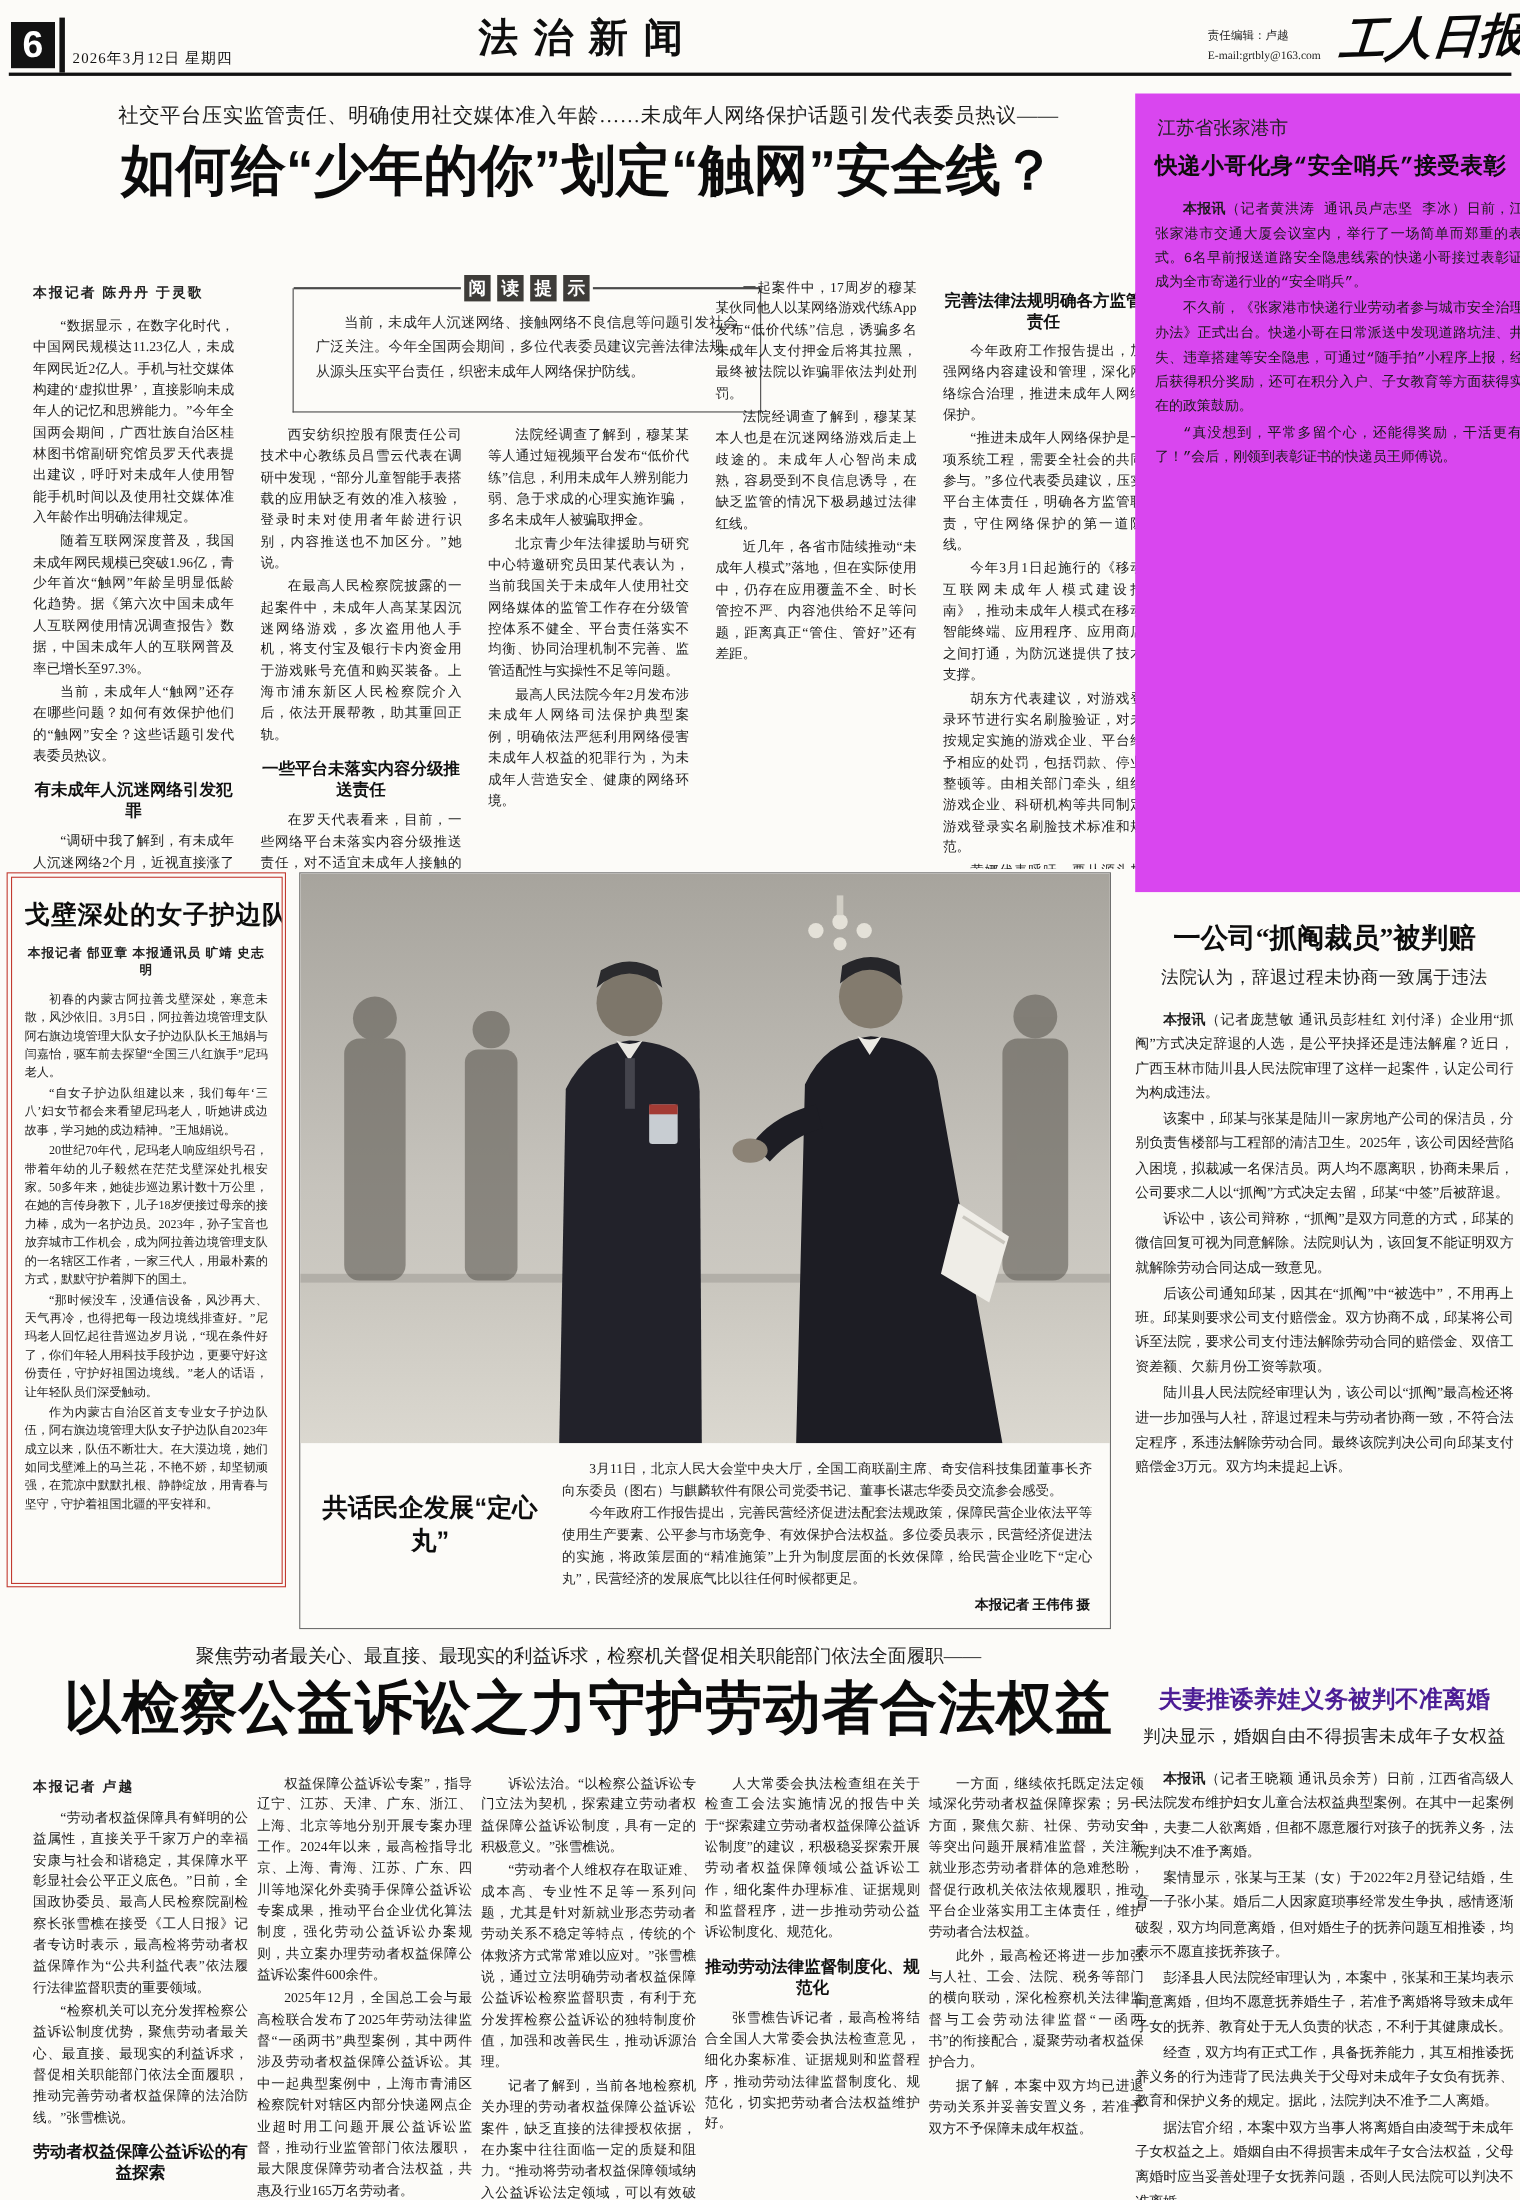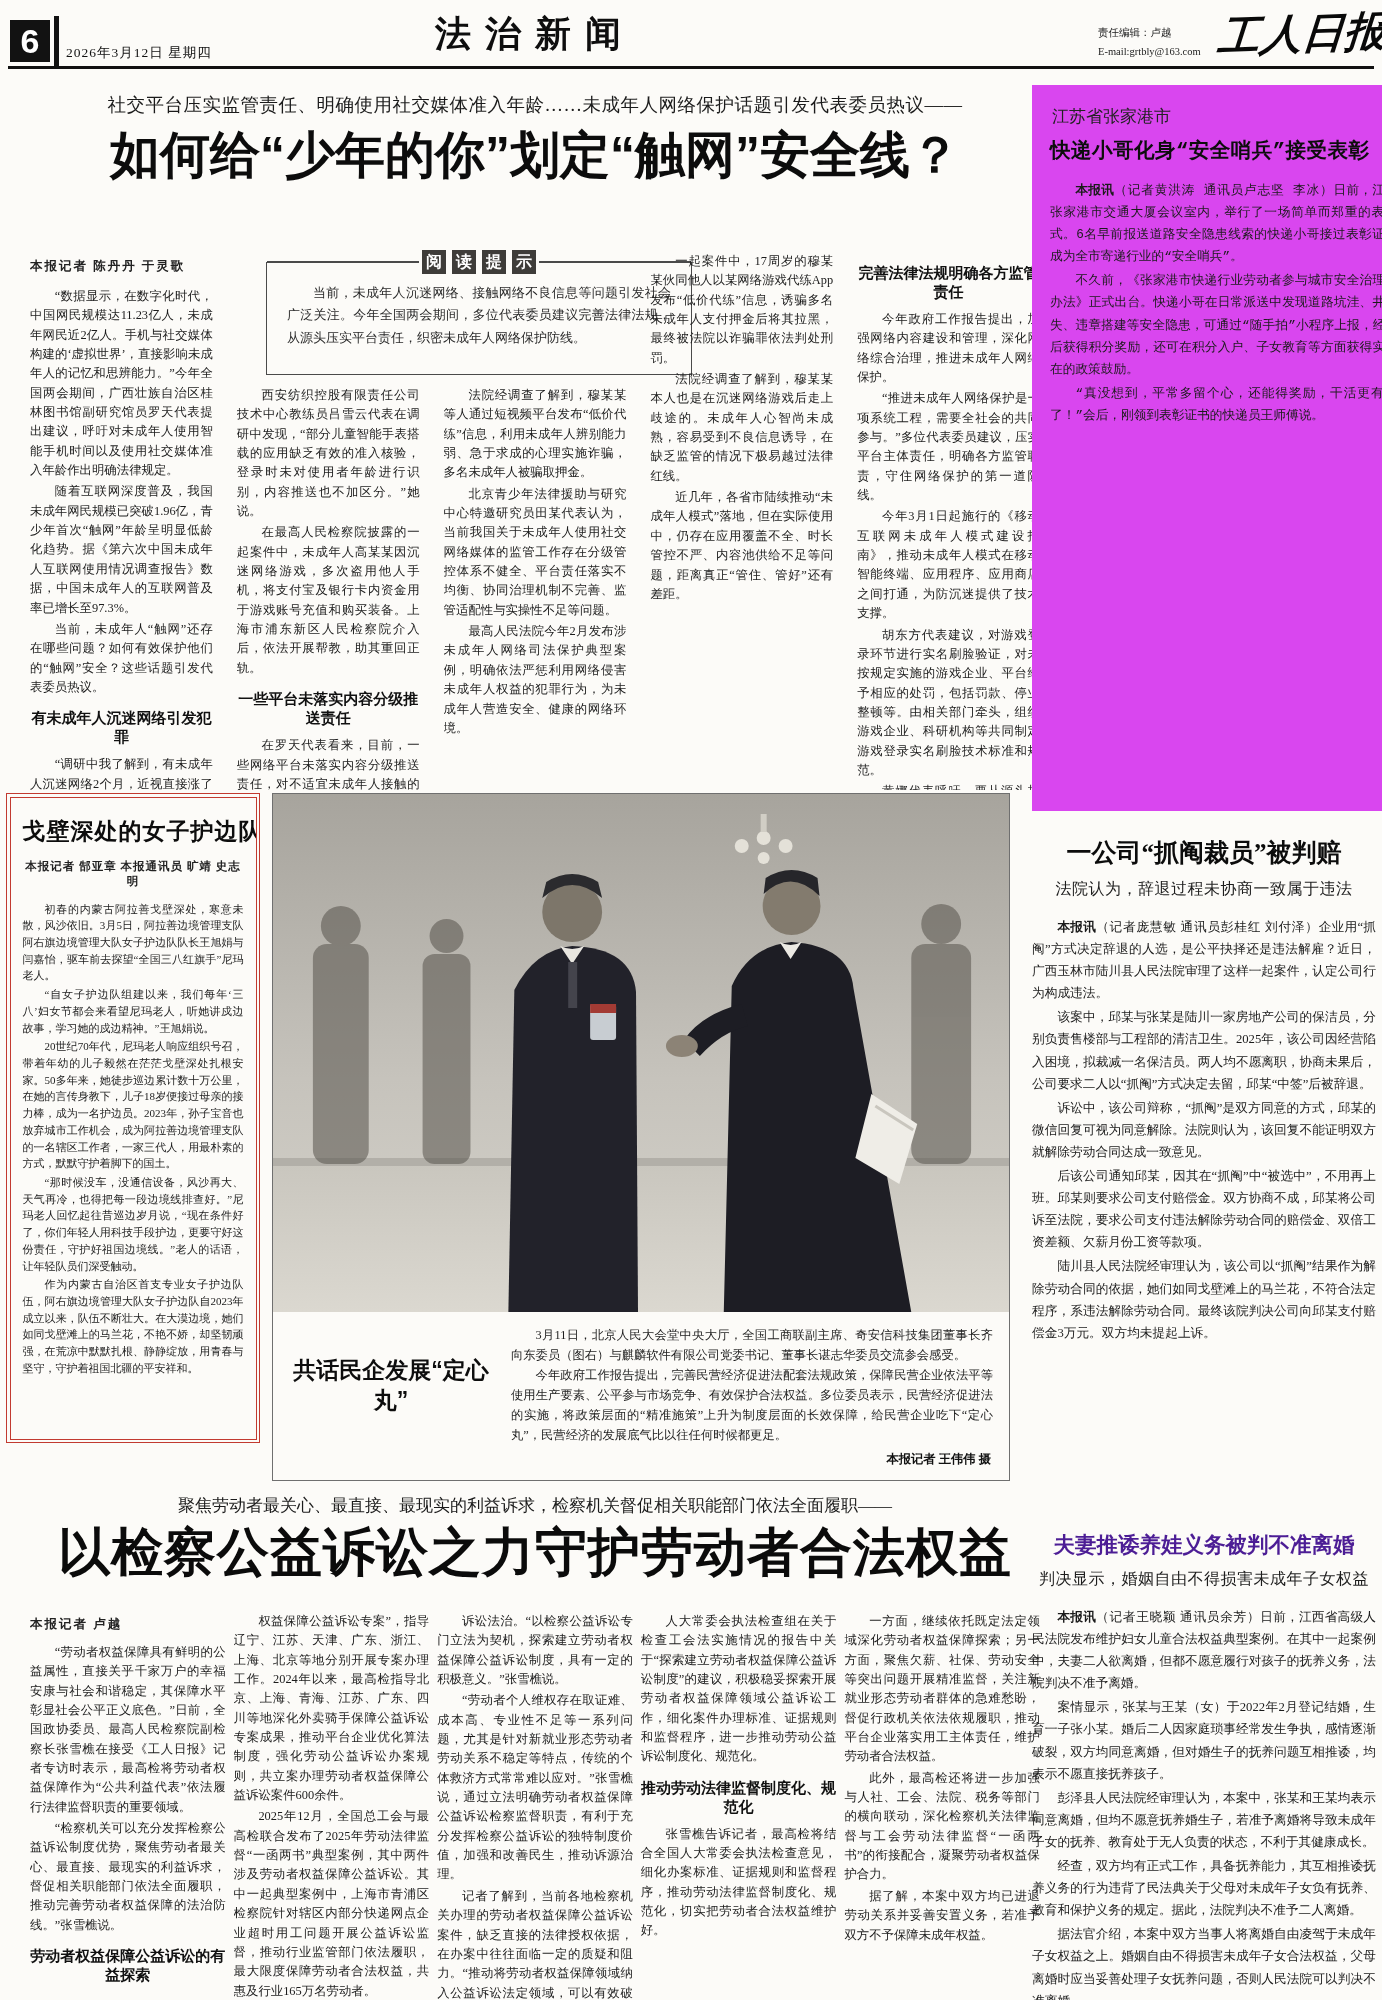--- a/index.html
+++ b/index.html
@@ -145,21 +145,21 @@
     <p class="sb-p">“真没想到，平常多留个心，还能得奖励，干活更有劲儿了！”会后，刚领到表彰证书的快递员王师傅说。</p>
   </div>
 
   <div class="lottery">
     <div class="sb-headline">一公司“抓阄裁员”被判赔</div>
     <div class="sb-subtitle">法院认为，辞退过程未协商一致属于违法</div>
     <p class="sb-p"><b class="lede">本报讯</b><span class="lede-paren">（记者庞慧敏 通讯员彭桂红 刘付泽）</span><span>企业用“抓阄”方式决定辞退的人选，是公平抉择还是违法解雇？近日，广西玉林市陆川县人民法院审理了这样一起案件，认定公司行为构成违法。</span></p>
     <p class="sb-p">该案中，邱某与张某是陆川一家房地产公司的保洁员，分别负责售楼部与工程部的清洁卫生。2025年，该公司因经营陷入困境，拟裁减一名保洁员。两人均不愿离职，协商未果后，公司要求二人以“抓阄”方式决定去留，邱某“中签”后被辞退。</p>
     <p class="sb-p">诉讼中，该公司辩称，“抓阄”是双方同意的方式，邱某的微信回复可视为同意解除。法院则认为，该回复不能证明双方就解除劳动合同达成一致意见。</p>
     <p class="sb-p">后该公司通知邱某，因其在“抓阄”中“被选中”，不用再上班。邱某则要求公司支付赔偿金。双方协商不成，邱某将公司诉至法院，要求公司支付违法解除劳动合同的赔偿金、双倍工资差额、欠薪月份工资等款项。</p>
-    <p class="sb-p">陆川县人民法院经审理认为，该公司以“抓阄”结果作为解除劳动合同的依据，她们如同戈壁滩上的马兰花，不符合法定程序，系违法解除劳动合同。最终该院判决公司向邱某支付赔偿金3万元。双方均未提起上诉。</p>
+    <p class="sb-p">陆川县人民法院经审理认为，该公司以“抓阄”最高检还将进一步加强与人社，辞退过程未与劳动者协商一致，不符合法定程序，系违法解除劳动合同。最终该院判决公司向邱某支付赔偿金3万元。双方均未提起上诉。</p>
   </div>
 
   <div class="divorce">
     <div class="sb-headline2">夫妻推诿养娃义务被判不准离婚</div>
     <div class="sb-subtitle">判决显示，婚姻自由不得损害未成年子女权益</div>
     <p class="sb-p"><b class="lede">本报讯</b><span class="lede-paren">（记者王晓颖 通讯员余芳）</span><span>日前，江西省高级人民法院发布维护妇女儿童合法权益典型案例。在其中一起案例中，夫妻二人欲离婚，但都不愿意履行对孩子的抚养义务，法院判决不准予离婚。</span></p>
     <p class="sb-p">案情显示，张某与王某（女）于2022年2月登记结婚，生育一子张小某。婚后二人因家庭琐事经常发生争执，感情逐渐破裂，双方均同意离婚，但对婚生子的抚养问题互相推诿，均表示不愿直接抚养孩子。</p>
     <p class="sb-p">彭泽县人民法院经审理认为，本案中，张某和王某均表示同意离婚，但均不愿意抚养婚生子，若准予离婚将导致未成年子女的抚养、教育处于无人负责的状态，不利于其健康成长。</p>
     <p class="sb-p">经查，双方均有正式工作，具备抚养能力，其互相推诿抚养义务的行为违背了民法典关于父母对未成年子女负有抚养、教育和保护义务的规定。据此，法院判决不准予二人离婚。</p>
     <p class="sb-p">据法官介绍，本案中双方当事人将离婚自由凌驾于未成年子女权益之上。婚姻自由不得损害未成年子女合法权益，父母离婚时应当妥善处理子女抚养问题，否则人民法院可以判决不准离婚。</p>

